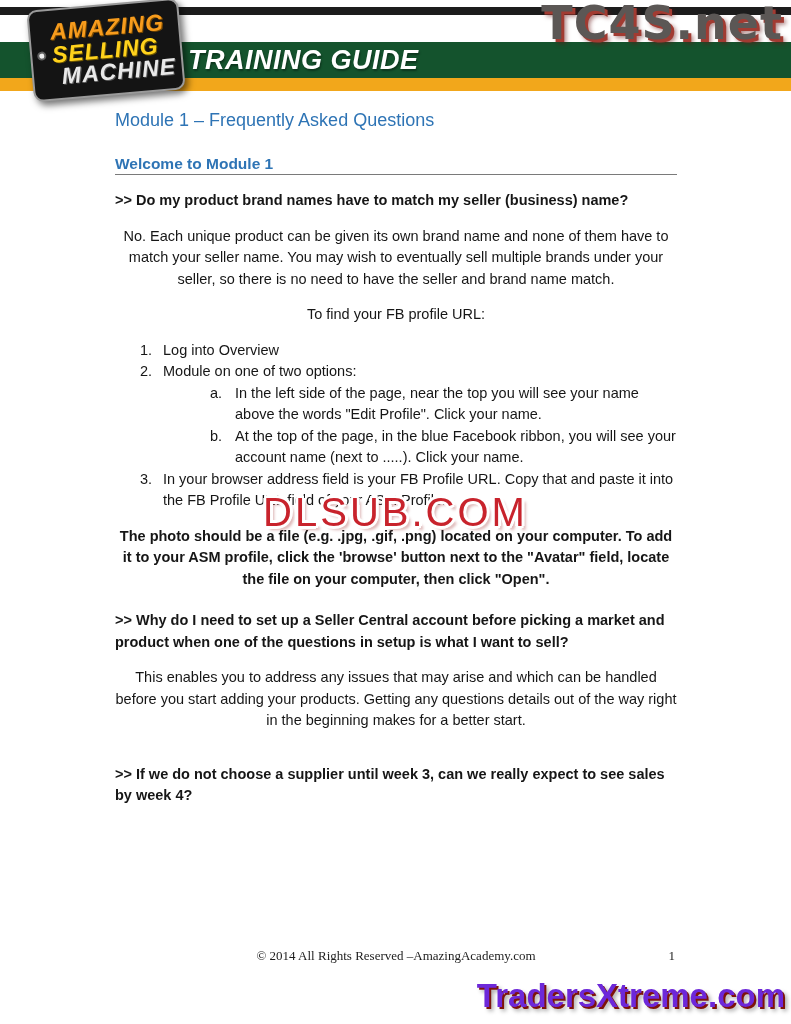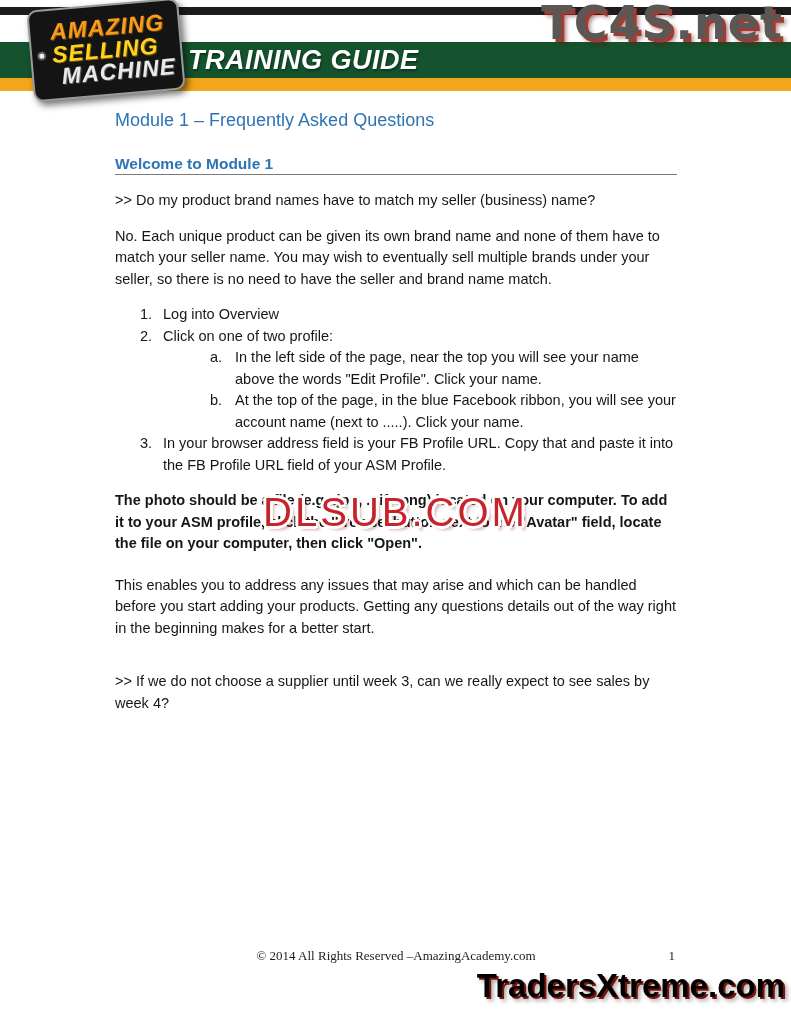--- a/index.html
+++ b/index.html
@@ -35,34 +35,34 @@
     text-shadow:3px 3px 0 #a23b32, 5px 5px 4px rgba(100,20,20,.5);
   }
   .wm-mid {
     position:absolute; top:490px; left:50%; transform:translateX(-50%); z-index:30;
     font-size:40px; font-weight:normal; letter-spacing:3px; color:#c8232c; white-space:nowrap;
     text-shadow:-2px -2px 0 #fff, 2px -2px 0 #fff, -2px 2px 0 #fff, 2px 2px 0 #fff,
                  0 -3px 0 #fff, 0 3px 0 #fff, -3px 0 0 #fff, 3px 0 0 #fff,
                  4px 4px 3px rgba(150,30,30,.35);
   }
   .wm-bottom {
-    position:absolute; bottom:19px; right:6px; z-index:30;
-    font-size:33px; font-weight:bold; color:#000000; white-space:nowrap;
+    position:absolute; bottom:9px; right:6px; z-index:30;
+    font-size:33px; font-weight:bold; color:#6d28d9; white-space:nowrap;
     text-shadow:2px 2px 0 #7e130b, 4px 4px 4px rgba(0,0,0,.35);
   }
 
   
   .doc { position:absolute; left:115px; top:108px; width:562px; font-size:14.5px; line-height:21.5px; color:#161616; }
   .doc-title { color:#2e74b5; font-size:18px; line-height:24px; font-weight:normal; margin-bottom:22px; }
   .section-heading {
     color:#2e74b5; font-size:15.5px; font-weight:bold; line-height:20px;
     border-bottom:1px solid #7a7a7a; margin-bottom:15px;
   }
-  .q { font-weight:normal; margin-bottom:14px; }
-  .p { margin-bottom:14px; }
+  .q { font-weight:bold; margin-bottom:14px; }
+  .p { margin-bottom:14px;text-align:center; }
   .p-tight { margin-bottom:20px;font-weight:bold; }
   .ol { margin:0 0 14px 25px; }
   .li { display:flex; }
   .li .marker { flex:none; width:23px; }
   .li.sub { margin-left:70px; }
   .li.sub .marker { width:25px; }
   .q-last { margin-top:32px; margin-bottom:6px; }
 
   
   .footer {
@@ -95,47 +95,49 @@
 <div class="wm-bottom">TradersXtreme.com</div>
 
 <main class="doc">
   <h1 class="doc-title">Module 1 – Frequently Asked Questions</h1>
 
   <h2 class="section-heading">Welcome to Module 1</h2>
 
   <p class="q">&gt;&gt; Do my product brand names have to match my seller (business) name?</p>
   <p class="p">No.  Each unique product can be given its own brand name and none of them have to match your seller name. You may wish to eventually sell multiple brands under your seller, so there is no need to have the seller and brand name match.</p>
 
+  <p class="p">To find your FB profile URL:</p>
 
   <div class="ol">
     <div class="li">
       <span class="marker">1.</span>
       <span>Log into Overview</span>
     </div>
     <div class="li">
       <span class="marker">2.</span>
-      <span>Click on one of two profile:</span>
+      <span>Module on one of two options:</span>
     </div>
     <div class="li sub">
       <span class="marker">a.</span>
       <span>In the left side of the page, near the top you will see your name above the words "Edit Profile".  Click your name.</span>
     </div>
     <div class="li sub">
       <span class="marker">b.</span>
       <span>At the top of the page, in the blue Facebook ribbon, you will see your account name (next to .....). Click your name.</span>
     </div>
     <div class="li">
       <span class="marker">3.</span>
       <span>In your browser address field is your FB Profile URL.  Copy that and paste it into the FB Profile URL field of your ASM Profile.</span>
     </div>
   </div>
 
   <p class="p p-tight">The photo should be a file (e.g. .jpg, .gif, .png) located on your computer.  To add it to your ASM profile, click the 'browse' button next to the "Avatar" field, locate the file on your computer, then click "Open".</p>
 
 
+  <p class="q">&gt;&gt; Why do I need to set up a Seller Central account before picking a market and product when one of the questions in setup is what I want to sell?</p>
   <p class="p">This enables you to address any issues that may arise and which can be handled before you start adding your products.  Getting any questions details out of the way right in the beginning makes for a better start.</p>
 
   <p class="q q-last">&gt;&gt; If we do not choose a supplier until week 3, can we really expect to see sales by week 4?</p>
 </main>
 
 <footer class="footer">
   <span>© 2014 All Rights Reserved –AmazingAcademy.com</span>
   <span class="page-num">1</span>
 </footer>
 

